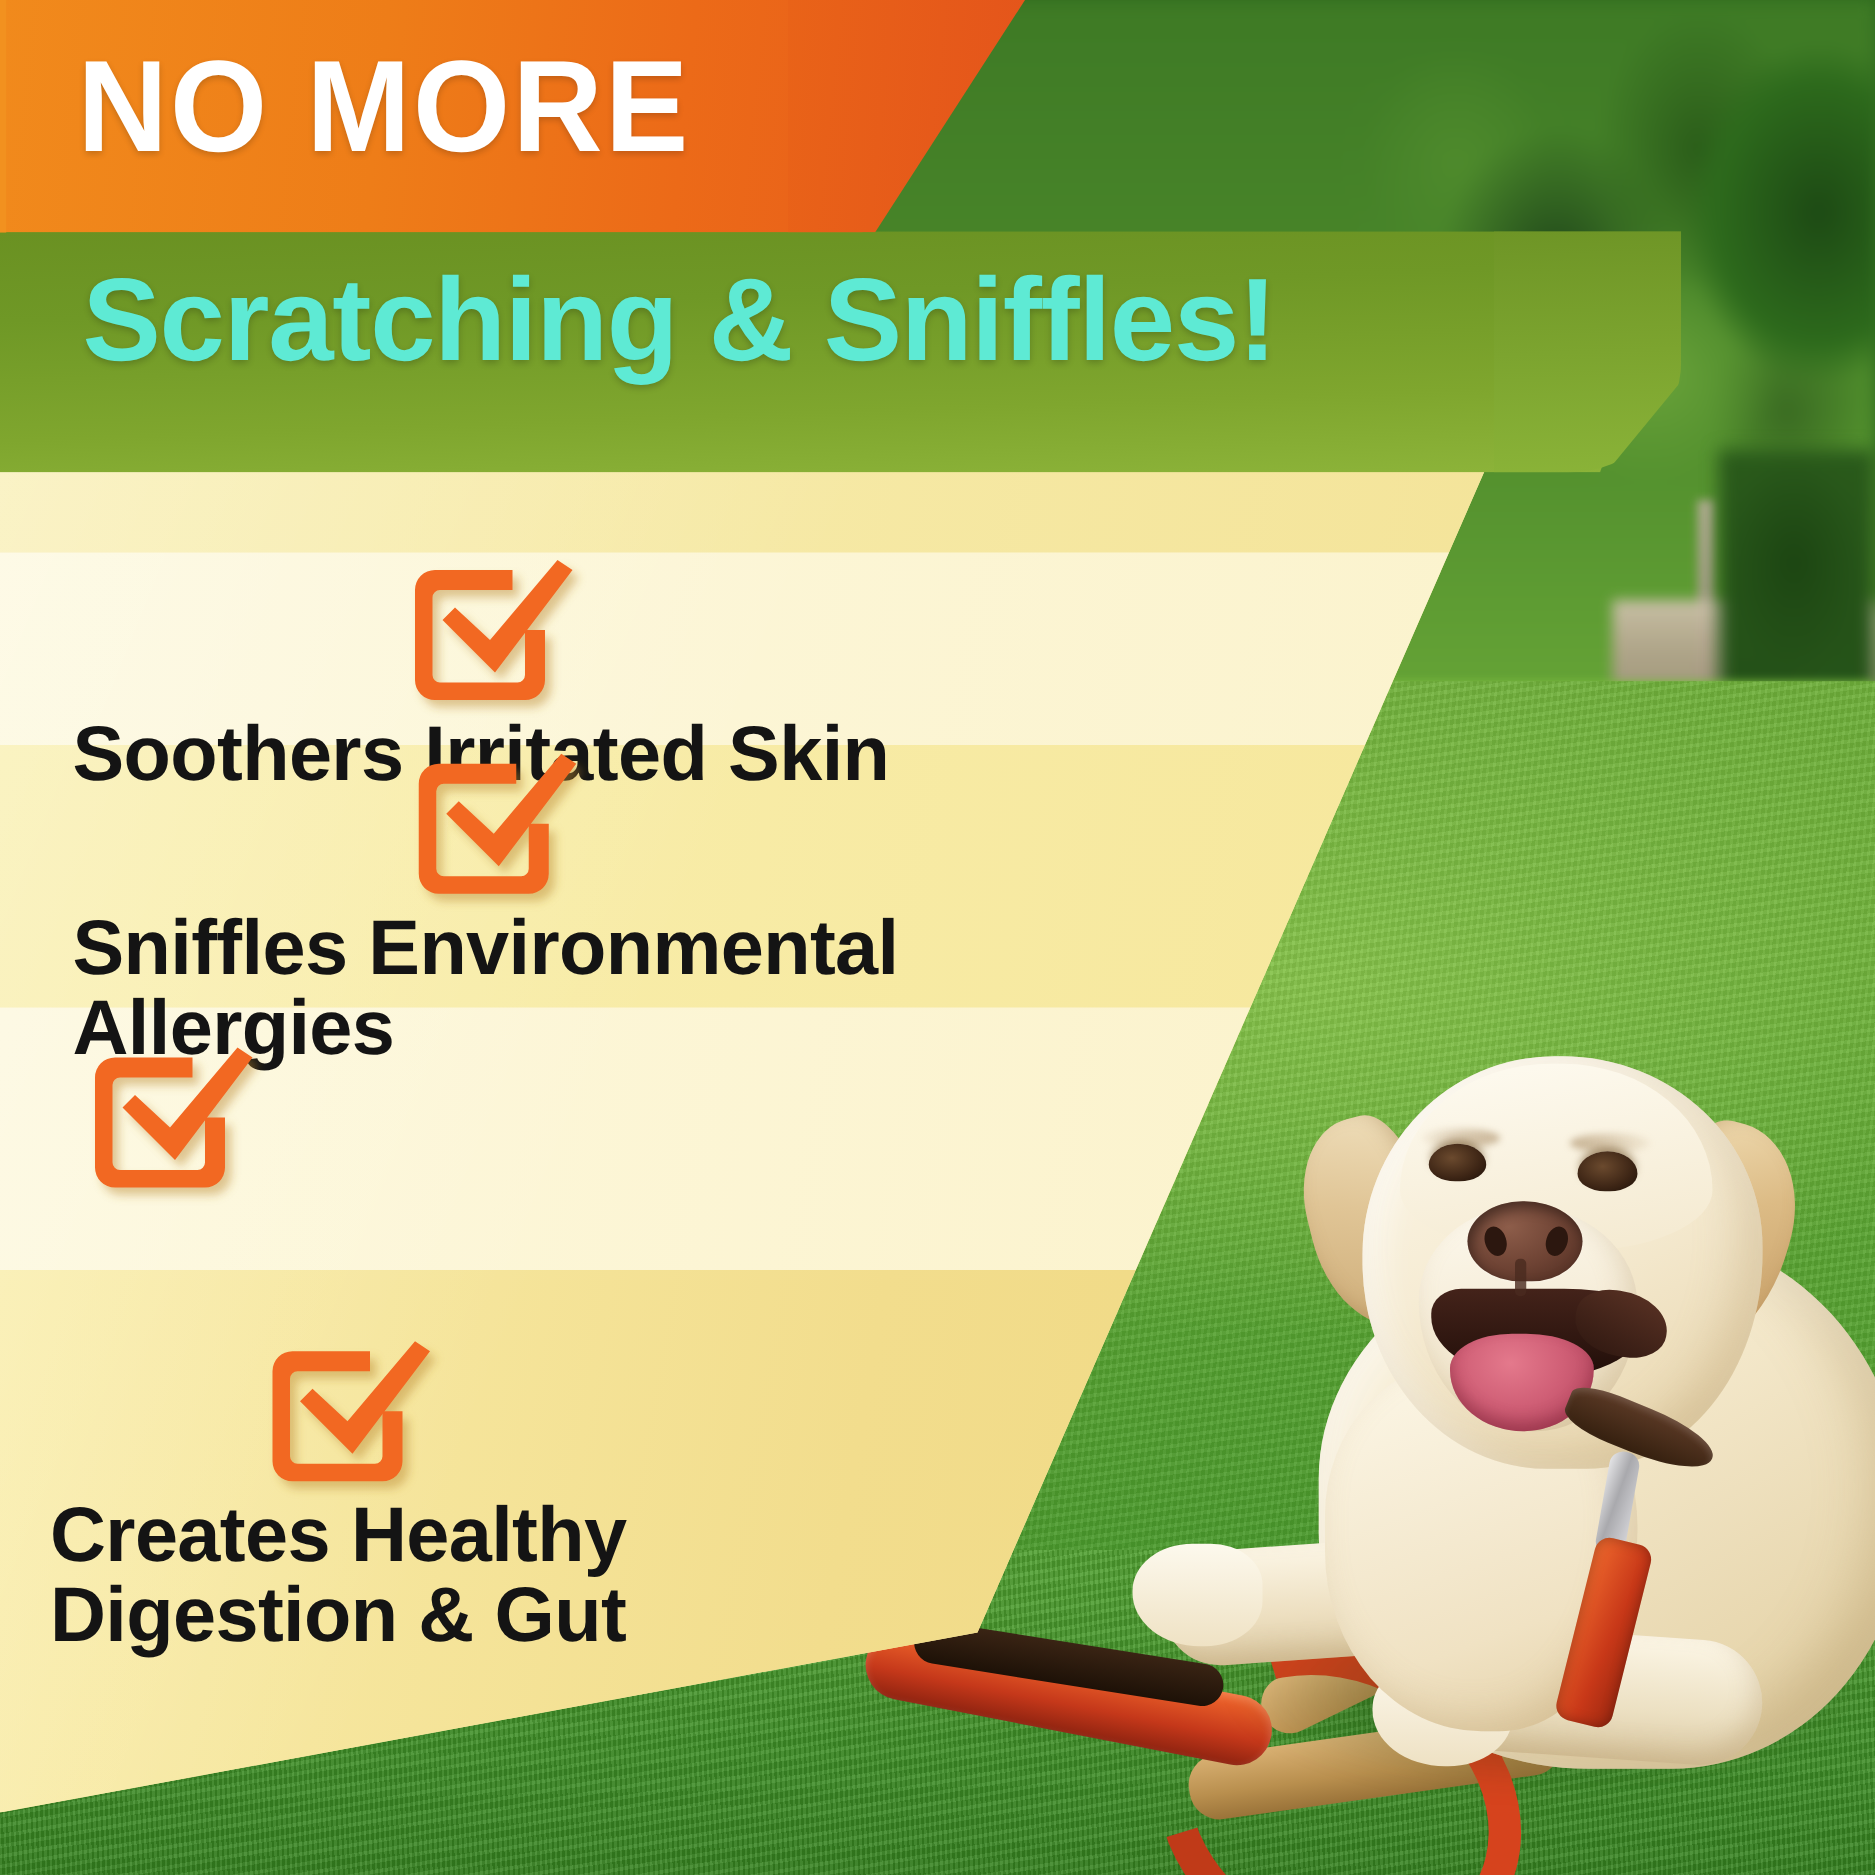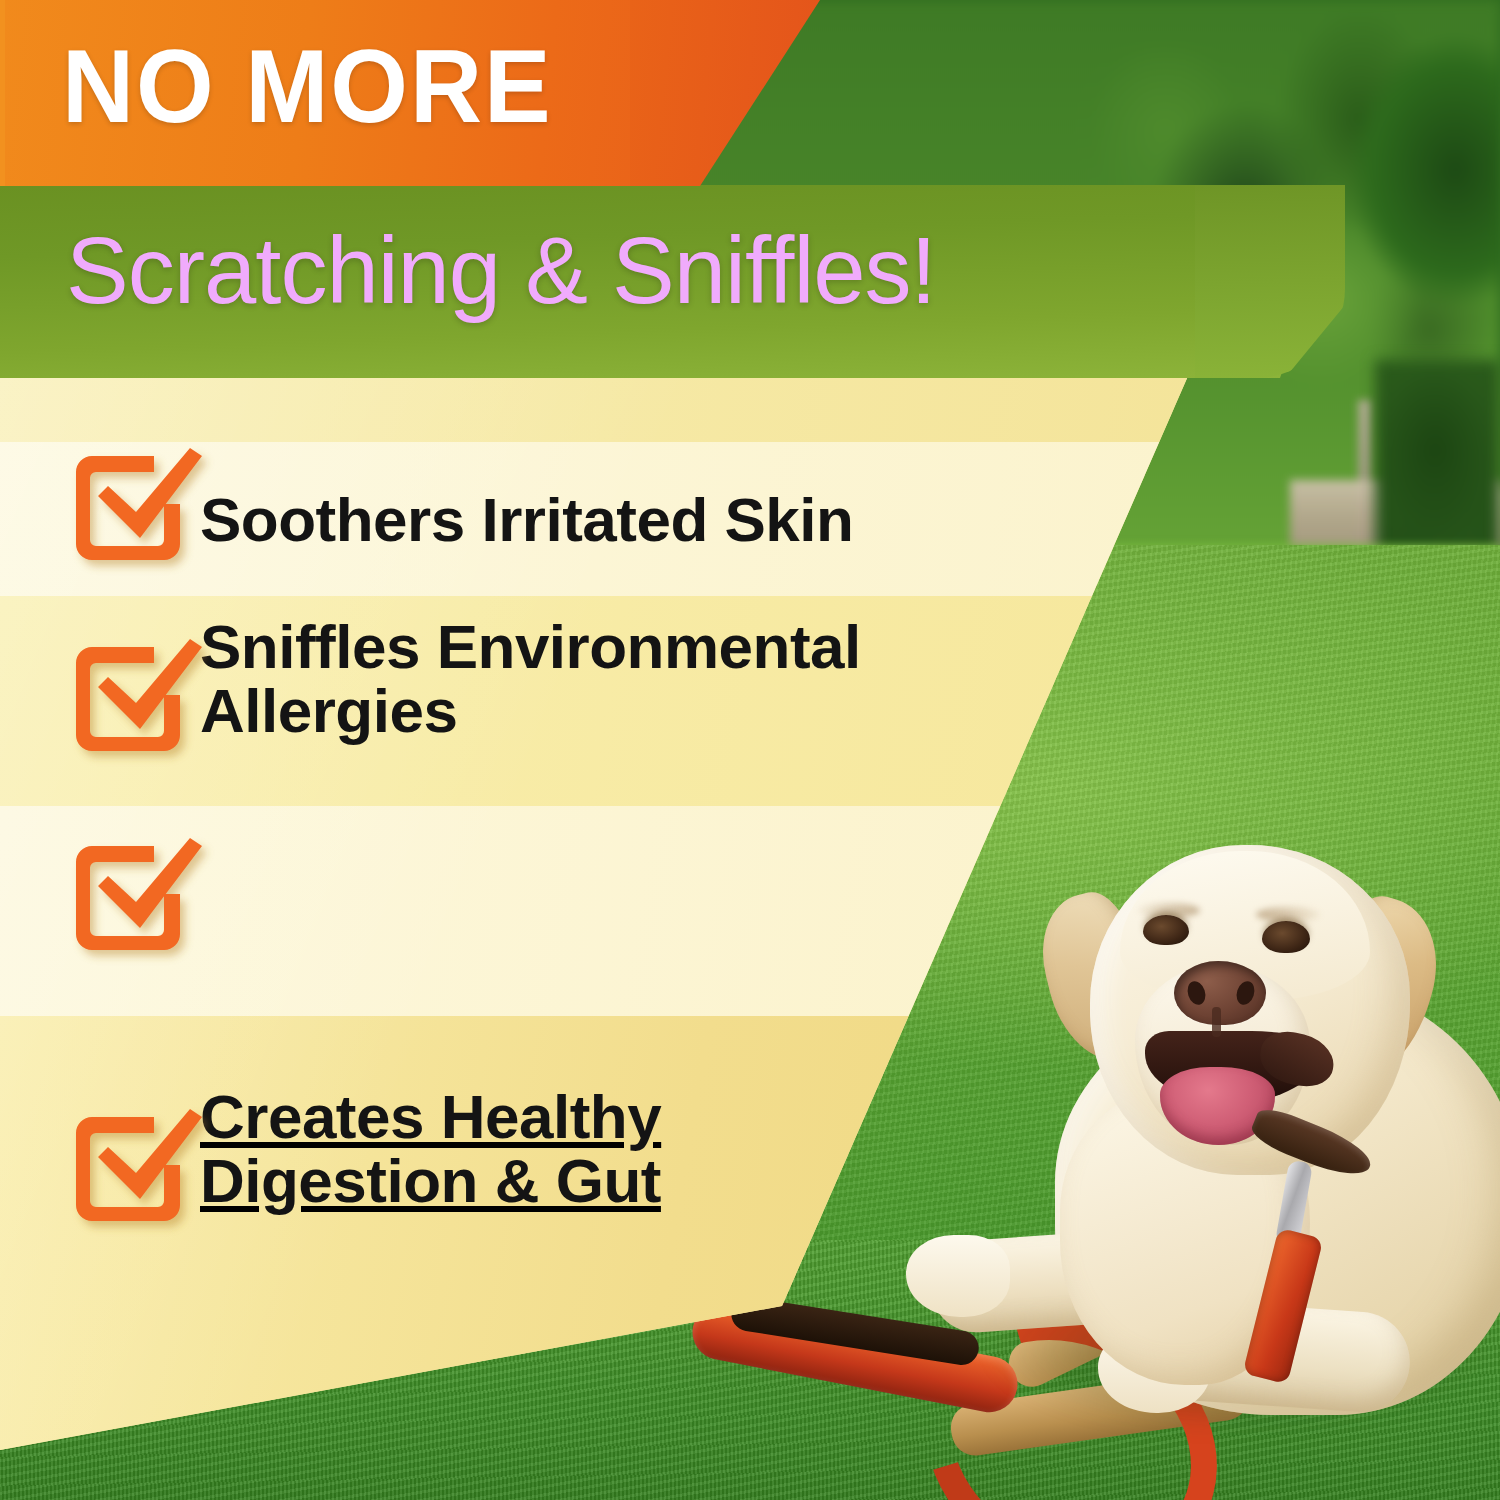--- a/index.html
+++ b/index.html
@@ -200,22 +200,22 @@
     -webkit-clip-path:polygon(0 0, 1345px 0, 1280px 193px, 0 193px);
   }
   .green-corner{
     position:absolute;left:1195px;top:185px;width:150px;height:193px;
     background:linear-gradient(178deg,#6e9526 0%,#8ab338 100%);
     border-bottom-right-radius:90px;
     clip-path:polygon(0 0, 150px 0, 150px 120px, 90px 193px, 0 193px);
     -webkit-clip-path:polygon(0 0, 150px 0, 150px 120px, 90px 193px, 0 193px);
   }
   .subhead{
-    position:absolute;left:66px;top:224px;
-    font-size:94px;line-height:1;font-weight:normal;color:#f0abfc;
+    position:absolute;left:66px;top:209px;
+    font-size:94px;line-height:1;font-weight:bold;color:#5eead4;
     font-family:"Liberation Sans","DejaVu Sans",sans-serif;
     letter-spacing:-1px;
     text-shadow:0 2px 6px rgba(0,0,0,.2);
     white-space:nowrap;
   }
 
   
   .yellow-panel{
     position:absolute;left:0;top:376px;width:1210px;height:1090px;
     clip-path:polygon(0 0, 1188px 0, 782px 930px, 0 1074px);
@@ -230,25 +230,25 @@
   .s4{top:430px;height:210px;background:linear-gradient(100deg,#fdf8dd,#fbf2ca);}
   .s5{top:640px;height:460px;background:linear-gradient(100deg,#f9edaa,#f2dd8d 55%,#efd77f 100%);}
   .panel-sheen{
     position:absolute;inset:0;
     background:linear-gradient(112deg, rgba(255,255,255,.28) 0%, rgba(255,255,255,0) 42%);
     pointer-events:none;
   }
 
   
   .benefits{position:absolute;left:0;top:376px;width:1210px;}
-  .benefit{position:absolute;display:flex;align-items:flex-end;}
+  .benefit{position:absolute;display:flex;align-items:center;flex-direction:column;}
   .b1{left:58px;top:80px;}
   .b2{left:58px;top:235px;}
   .b3{left:58px;top:470px;}
-  .b4{left:58px;top:705px;text-decoration:underline;}
+  .b4{left:40px;top:705px;}
 
   .chk{position:relative;width:112px;height:96px;flex:0 0 112px;margin-right:30px;}
   .chk svg{position:absolute;left:0;top:-14px;overflow:visible;}
 
   .btext{
     font-family:"Liberation Sans","DejaVu Sans",sans-serif;
     font-weight:bold;
     font-size:62px;
     line-height:1.03;
     color:#141414;

